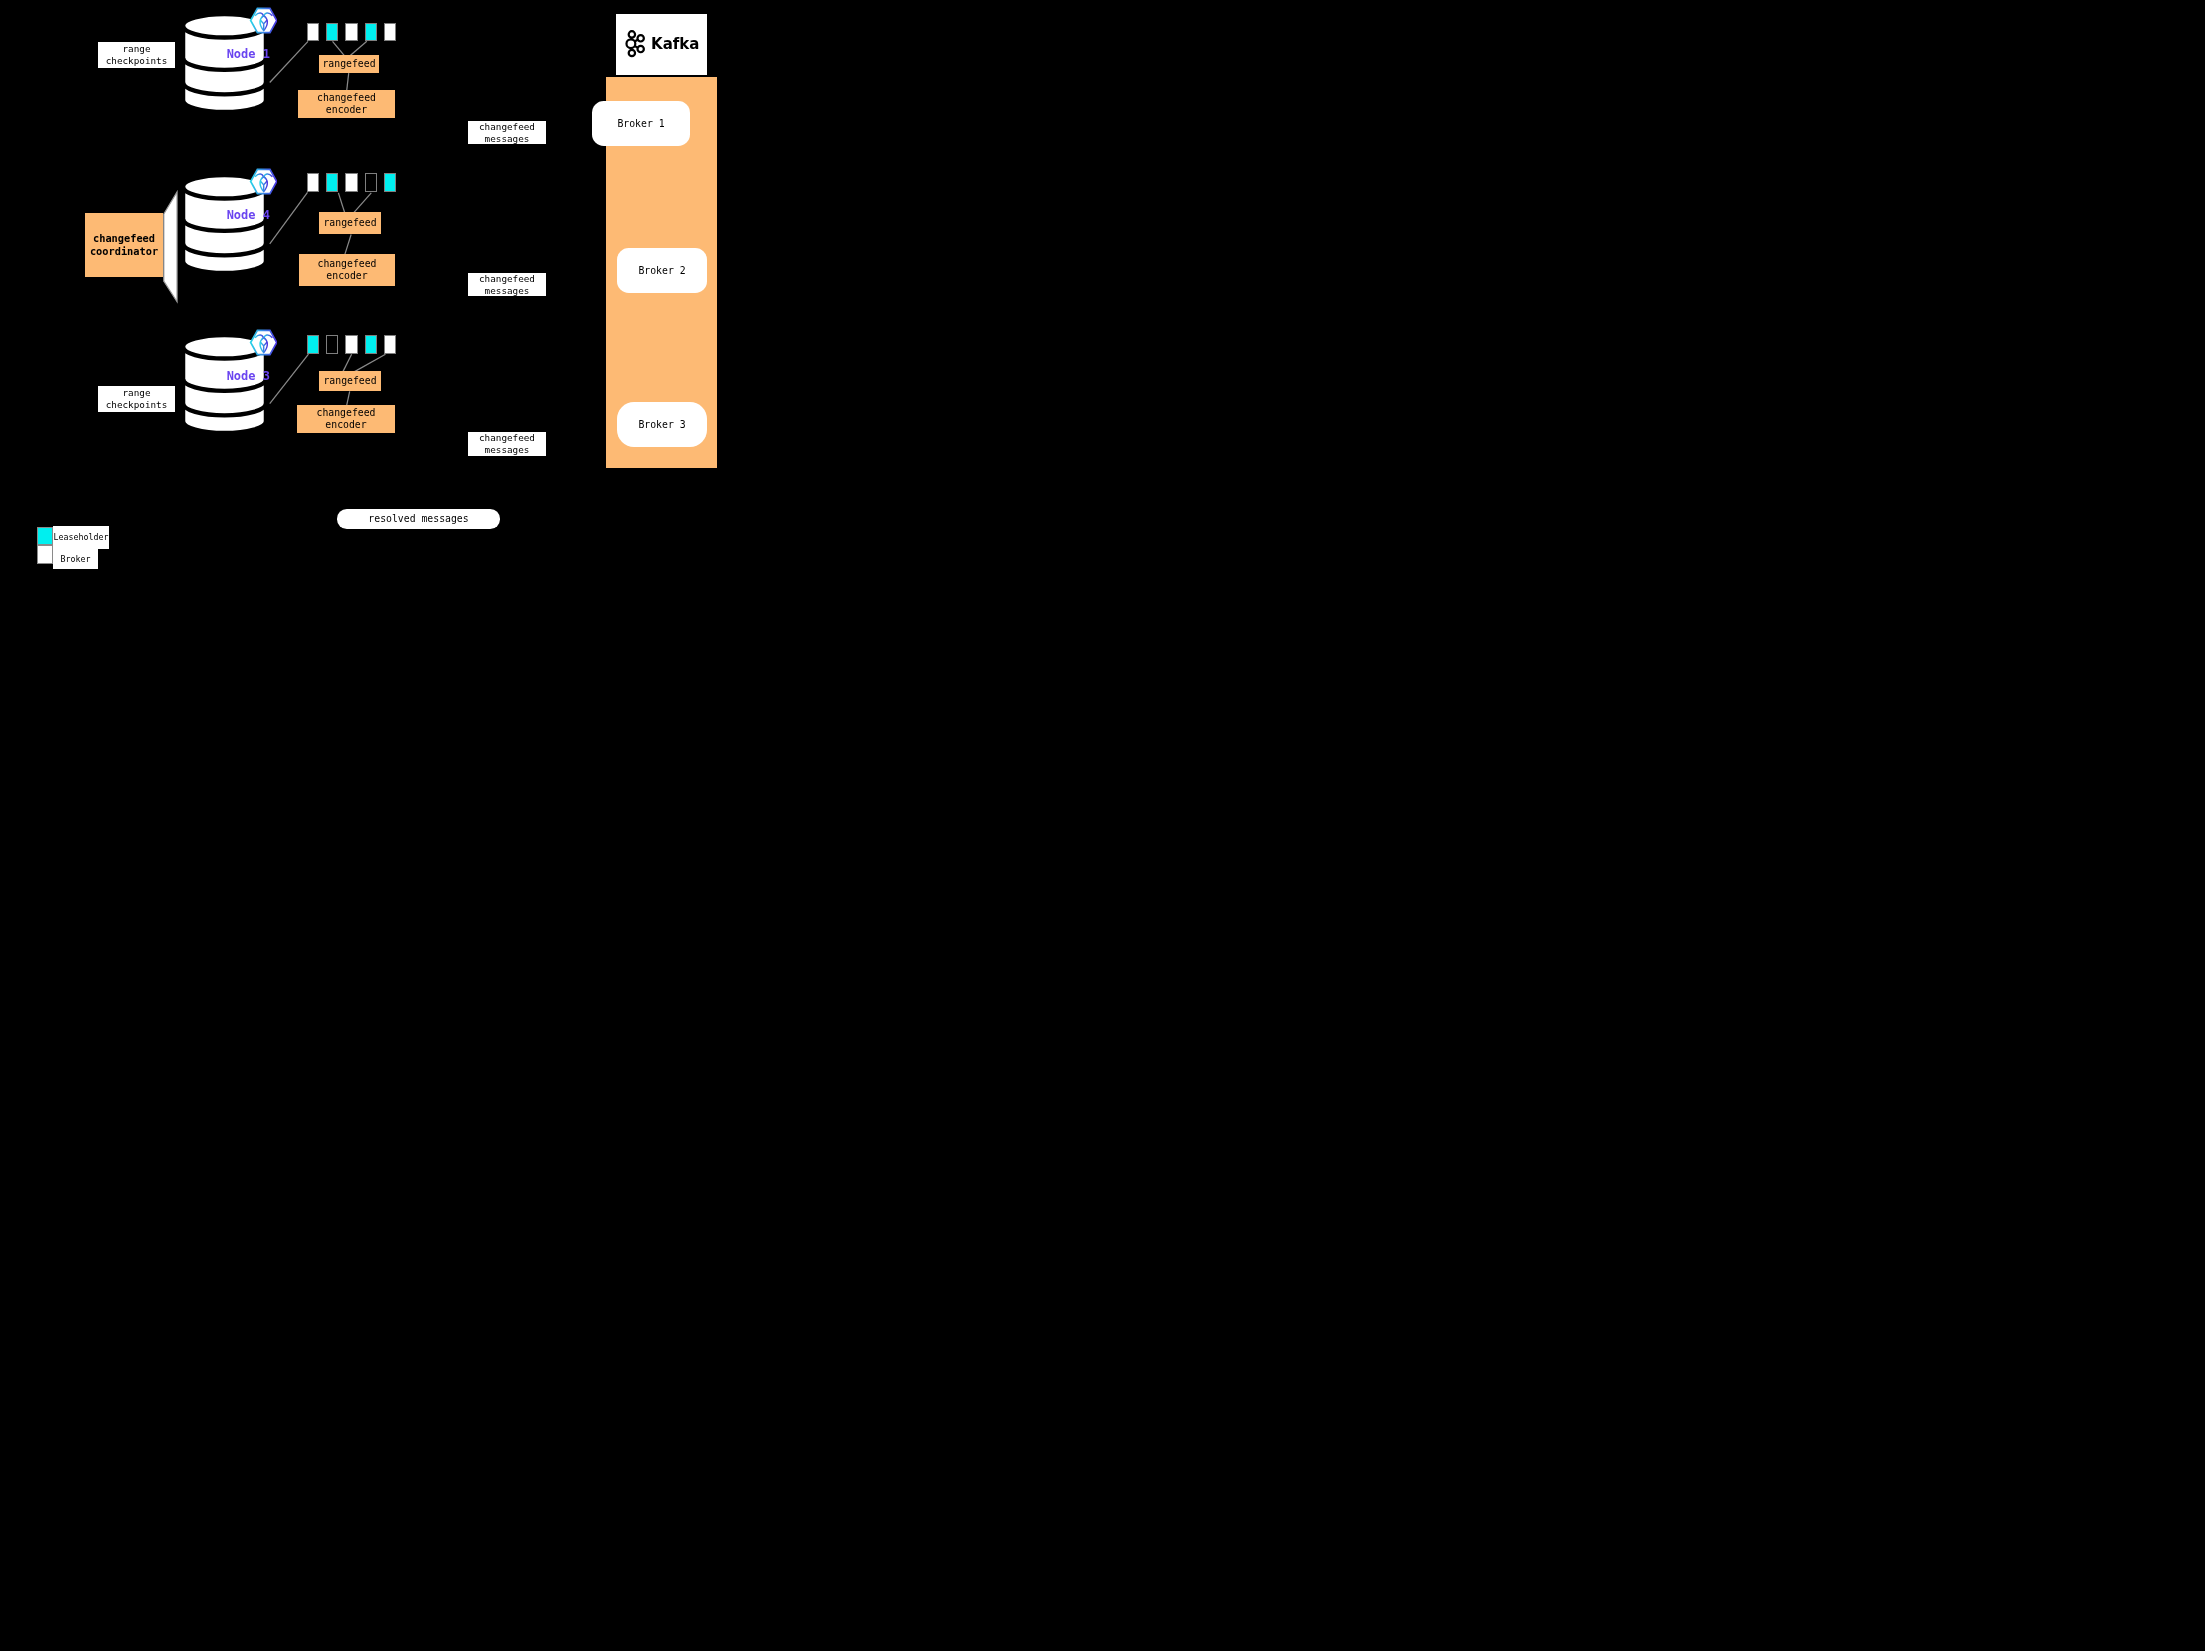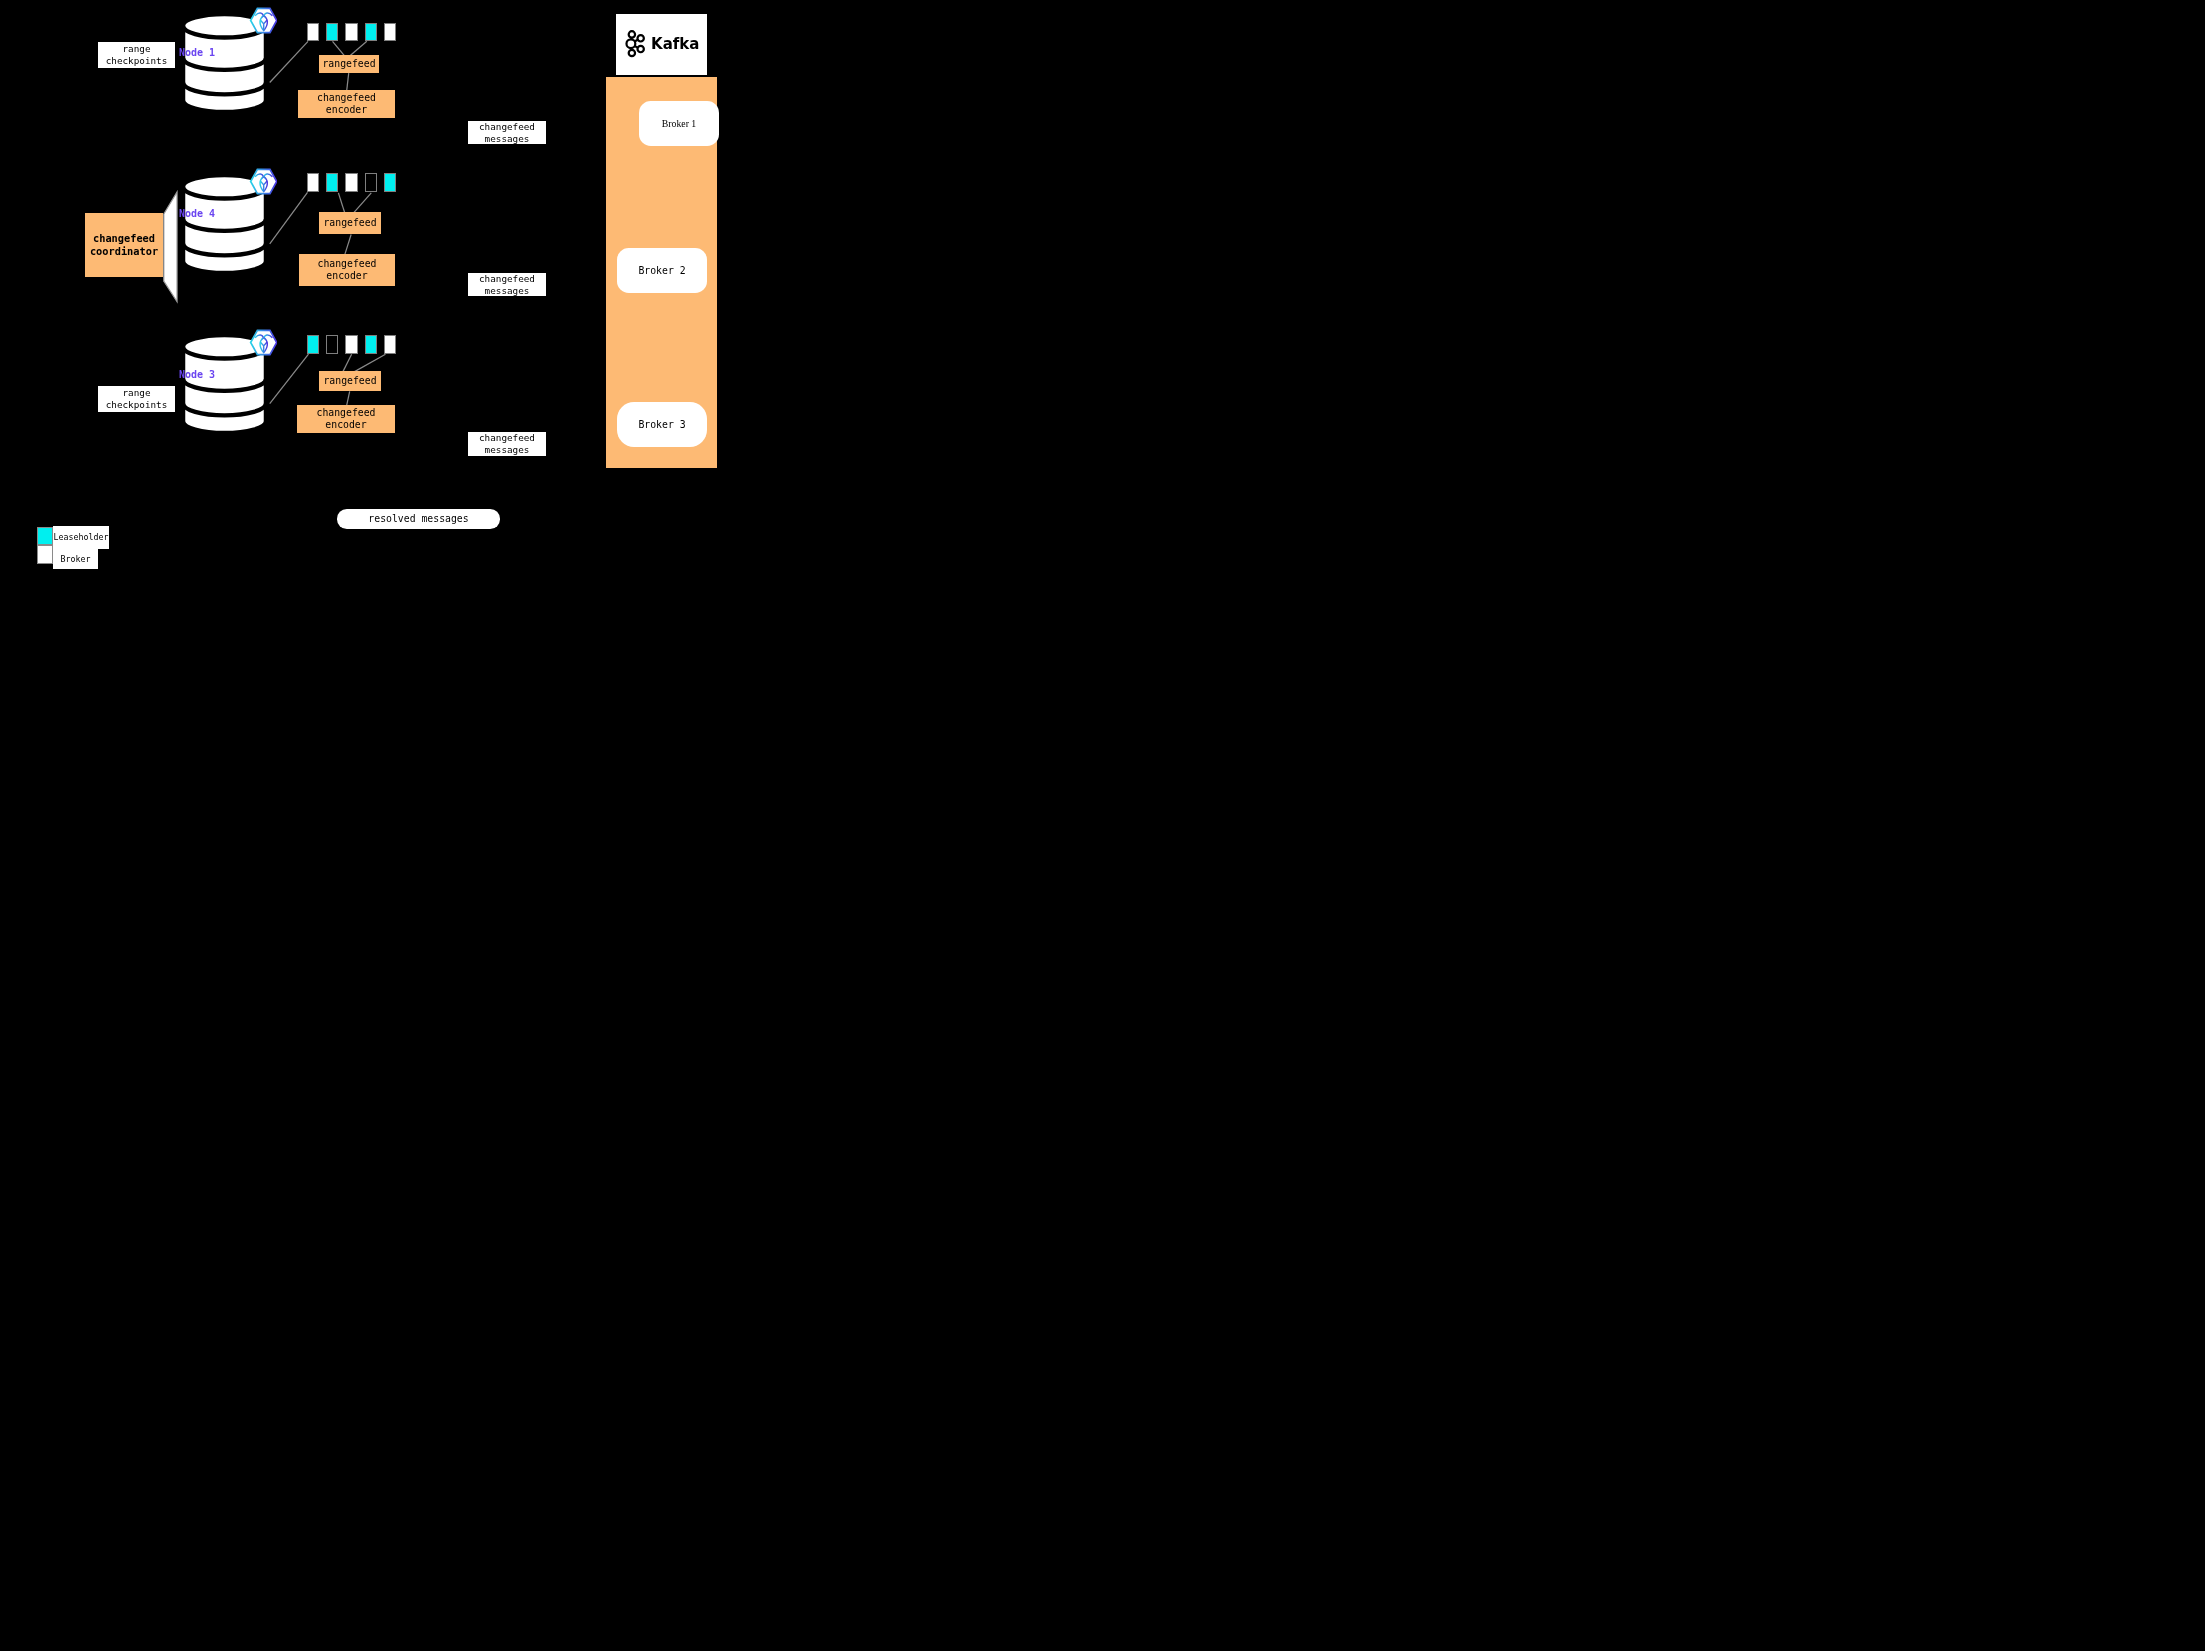--- a/index.html
+++ b/index.html
@@ -5,21 +5,21 @@
   html,body{margin:0;padding:0;background:#000;}
   #canvas{position:relative;width:769px;height:576px;background:#000;
           font-family:"DejaVu Sans Mono","Liberation Mono",monospace;overflow:hidden;}
   .abs{position:absolute;box-sizing:border-box;}
   .whitebox{background:#ffffff;color:#000;display:flex;flex-direction:column;
             align-items:center;justify-content:center;text-align:center;line-height:1.25;}
   .graybox{background:#fdba74;color:#000;display:flex;flex-direction:column;
            align-items:center;justify-content:center;text-align:center;line-height:1.25;}
   .fs19{font-size:9.3px;} .fs20{font-size:9.8px;} .fs21{font-size:10.3px;}
   .bold{font-weight:bold;}
-  .nodelabel{color:#6a45f0;font-weight:bold;font-size:10px;text-align:left;}
+  .nodelabel{color:#6a45f0;font-weight:bold;font-size:12px;text-align:right;}
   .squares{display:flex;gap:6.9px;}
   .sq{width:12.3px;height:18.6px;border:1.5px solid #7f7f7f;box-sizing:border-box;}
   .sq.leaseholder{background:#00efef;}
   .sq.replica{background:#ffffff;}
   .sq.empty{background:transparent;}
   .legend-sq{width:16px;border:1.5px solid #8a8a8a;box-sizing:border-box;}
   .broker{background:#fff;border-radius:11.8px;display:flex;align-items:center;
           justify-content:center;font-size:9.8px;color:#000;}
   .pill{border-radius:9.8px;font-size:9.8px;}
   .kafkabox{background:#fff;display:flex;align-items:center;justify-content:center;gap:4.9px;}
@@ -65,21 +65,21 @@
         <circle cx="34" cy="39" r="6.5"></circle>
         <line x1="16" y1="15.5" x2="14.5" y2="19.5"></line>
         <line x1="14.5" y1="36.5" x2="16" y2="41"></line>
         <line x1="21.5" y1="23.5" x2="28" y2="20"></line>
         <line x1="21.5" y1="32.5" x2="28" y2="36"></line>
       </g>
     </svg>
     <span class="kafkaword">Kafka</span>
   </div>
 
-  <div class="abs broker" style="left:639px;top:101px;width:80px;height:45px;font-family:Liberation Serif, serif;">
+  <div class="abs broker" style="left:592px;top:101px;width:98px;height:45px;">
     <span>Broker 1</span>
   </div>
   <div class="abs broker" style="left:617px;top:248px;width:90px;height:45px;">
     <span>Broker 2</span>
   </div>
   <div class="abs broker" style="left:617px;top:402px;width:90px;height:45px;border-radius:17px;">
     <span>Broker 3</span>
   </div>
 
   <svg class="abs" style="left:179px;top:10.8px;" width="91" height="104" viewBox="0 0 185 212">

